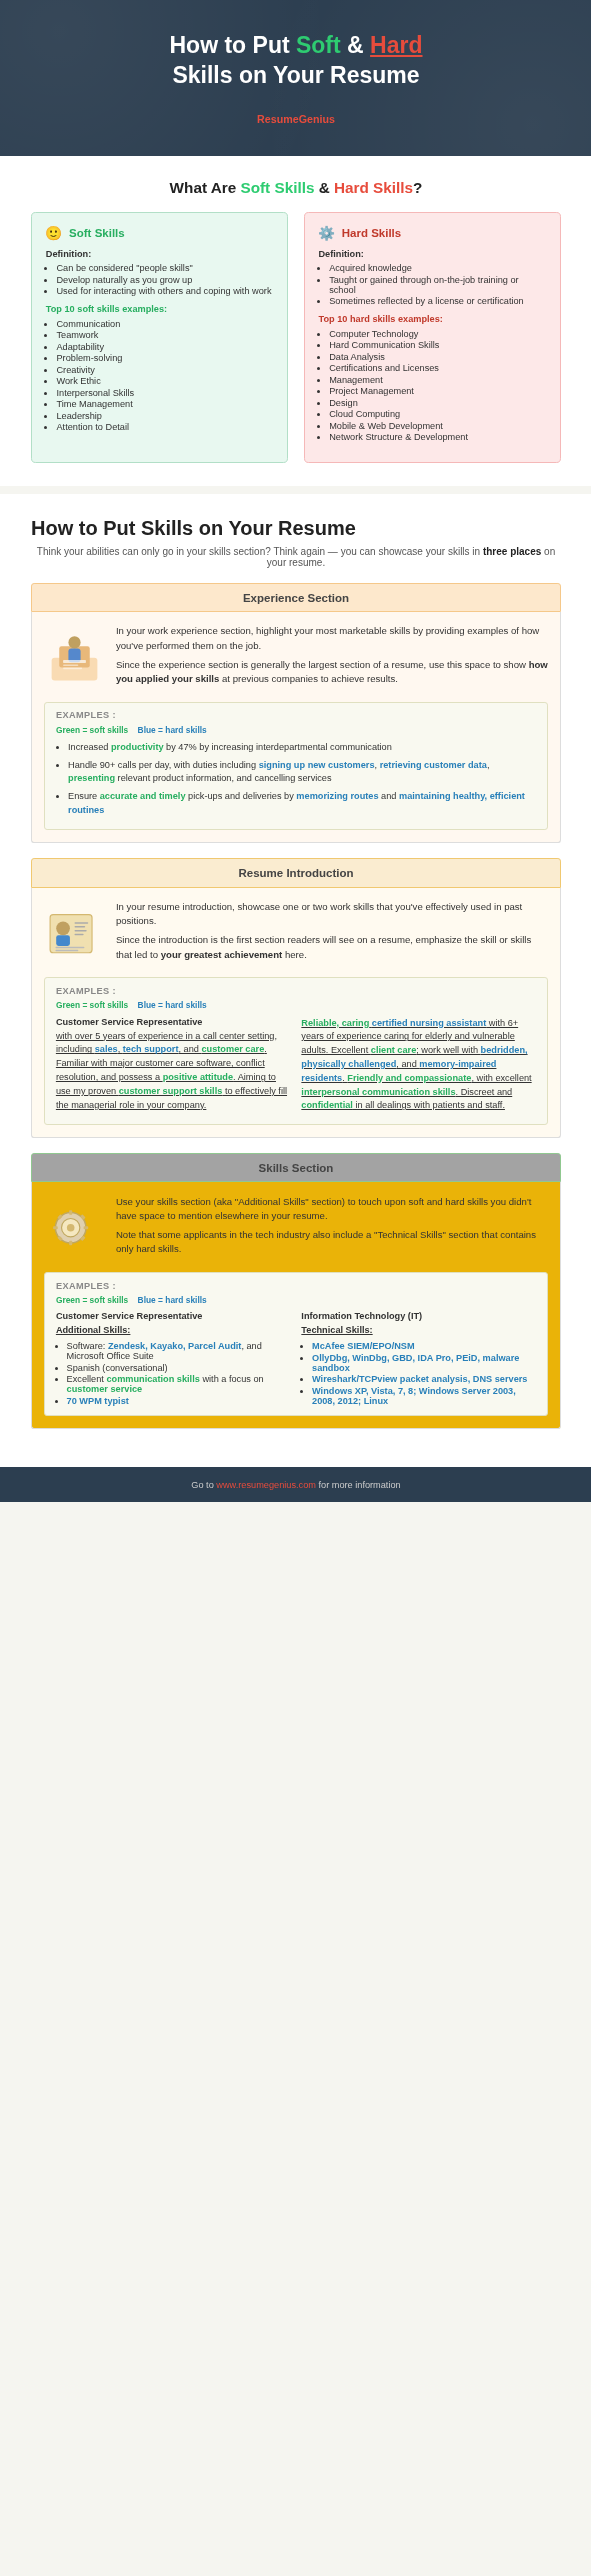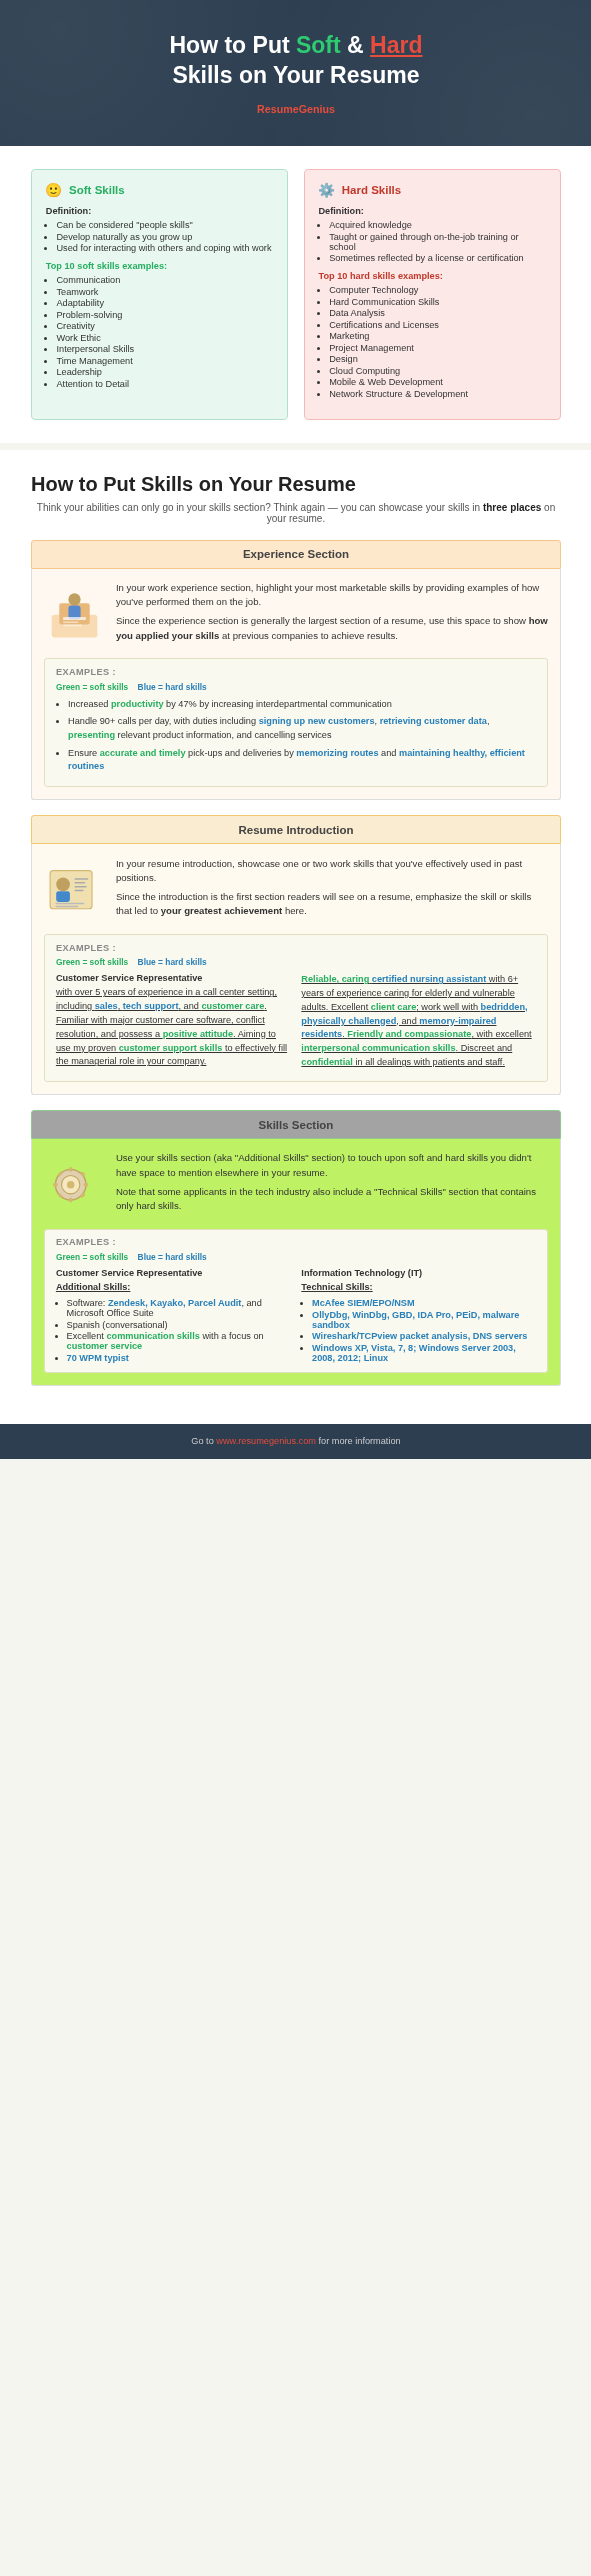--- a/index.html
+++ b/index.html
@@ -17,21 +17,21 @@
       background-image: radial-gradient(circle at 10% 20%, rgba(255,255,255,0.05) 0%, transparent 50%),
                         radial-gradient(circle at 90% 80%, rgba(255,255,255,0.05) 0%, transparent 50%);
       padding: 31px 46px;
       text-align: center;
       color: white;
     }
     .header h1 {
       font-size: 23px;
       font-weight: 800;
       line-height: 1.3;
-      margin-bottom: 12px;
+      margin-bottom: 22px;
     }
     .header h1 .soft { color: #2ecc71; }
     .header h1 .hard { color: #e74c3c; text-decoration: underline; }
     .header .brand {
       font-size: 10.7px;
       color: #ccc;
       margin-top: 4.6px;
     }
     .header .brand span { color: #e74c3c; font-weight: bold; }
 
@@ -116,21 +116,21 @@
 
     
     .exp-section-bg { background: #fff8f0; }
     .exp-section-header-bg { background: #fde8cc; border-color: #f5c88a; }
 
     
     .intro-section-bg { background: #fffaf0; }
     .intro-section-header-bg { background: #faecd0; border-color: #f0c870; }
 
     
-    .skills-section-bg { background: #bef264; }
+    .skills-section-bg { background: #eab308; }
     .skills-section-header-bg { background: #a3a3a3; border-color: #90c890; }
 
     .sub-section-body {
       border: 0.8px solid #ddd;
       border-top: none;
       border-radius: 0 0 3.1px 3.1px;
       padding: 12.2px;
     }
 
     .content-row {
@@ -206,20 +206,23 @@
   <h1>
     <span>How to Put </span><span class="soft">Soft</span><span> &amp; </span><span class="hard">Hard</span><br>
     <span>Skills on Your Resume</span>
   </h1>
   <div class="brand">
     <span>Resume</span><span style="color:#e74c3c;font-weight:bold;">Genius</span>
   </div>
 </div>
 
 <div class="what-section">
+  <h2>
+    <span>What Are </span><span class="soft">Soft Skills</span><span> &amp; </span><span class="hard">Hard Skills</span><span>?</span>
+  </h2>
   <div class="skills-columns">
 
     <div class="skill-col soft-col">
       <div class="skill-col-header">
         <span class="icon">🙂</span>
         <h3>Soft Skills</h3>
       </div>
       <p><strong>Definition:</strong></p>
       <ul>
         <li>Can be considered "people skills"</li>
@@ -251,21 +254,21 @@
         <li>Acquired knowledge</li>
         <li>Taught or gained through on-the-job training or school</li>
         <li>Sometimes reflected by a license or certification</li>
       </ul>
       <p class="top-examples-label">Top 10 hard skills examples:</p>
       <ul>
         <li>Computer Technology</li>
         <li>Hard Communication Skills</li>
         <li>Data Analysis</li>
         <li>Certifications and Licenses</li>
-        <li>Marketing</li>
+        <li>Management</li>
         <li>Project Management</li>
         <li>Design</li>
         <li>Cloud Computing</li>
         <li>Mobile &amp; Web Development</li>
         <li>Network Structure &amp; Development</li>
       </ul>
     </div>
   </div>
 </div>
 

